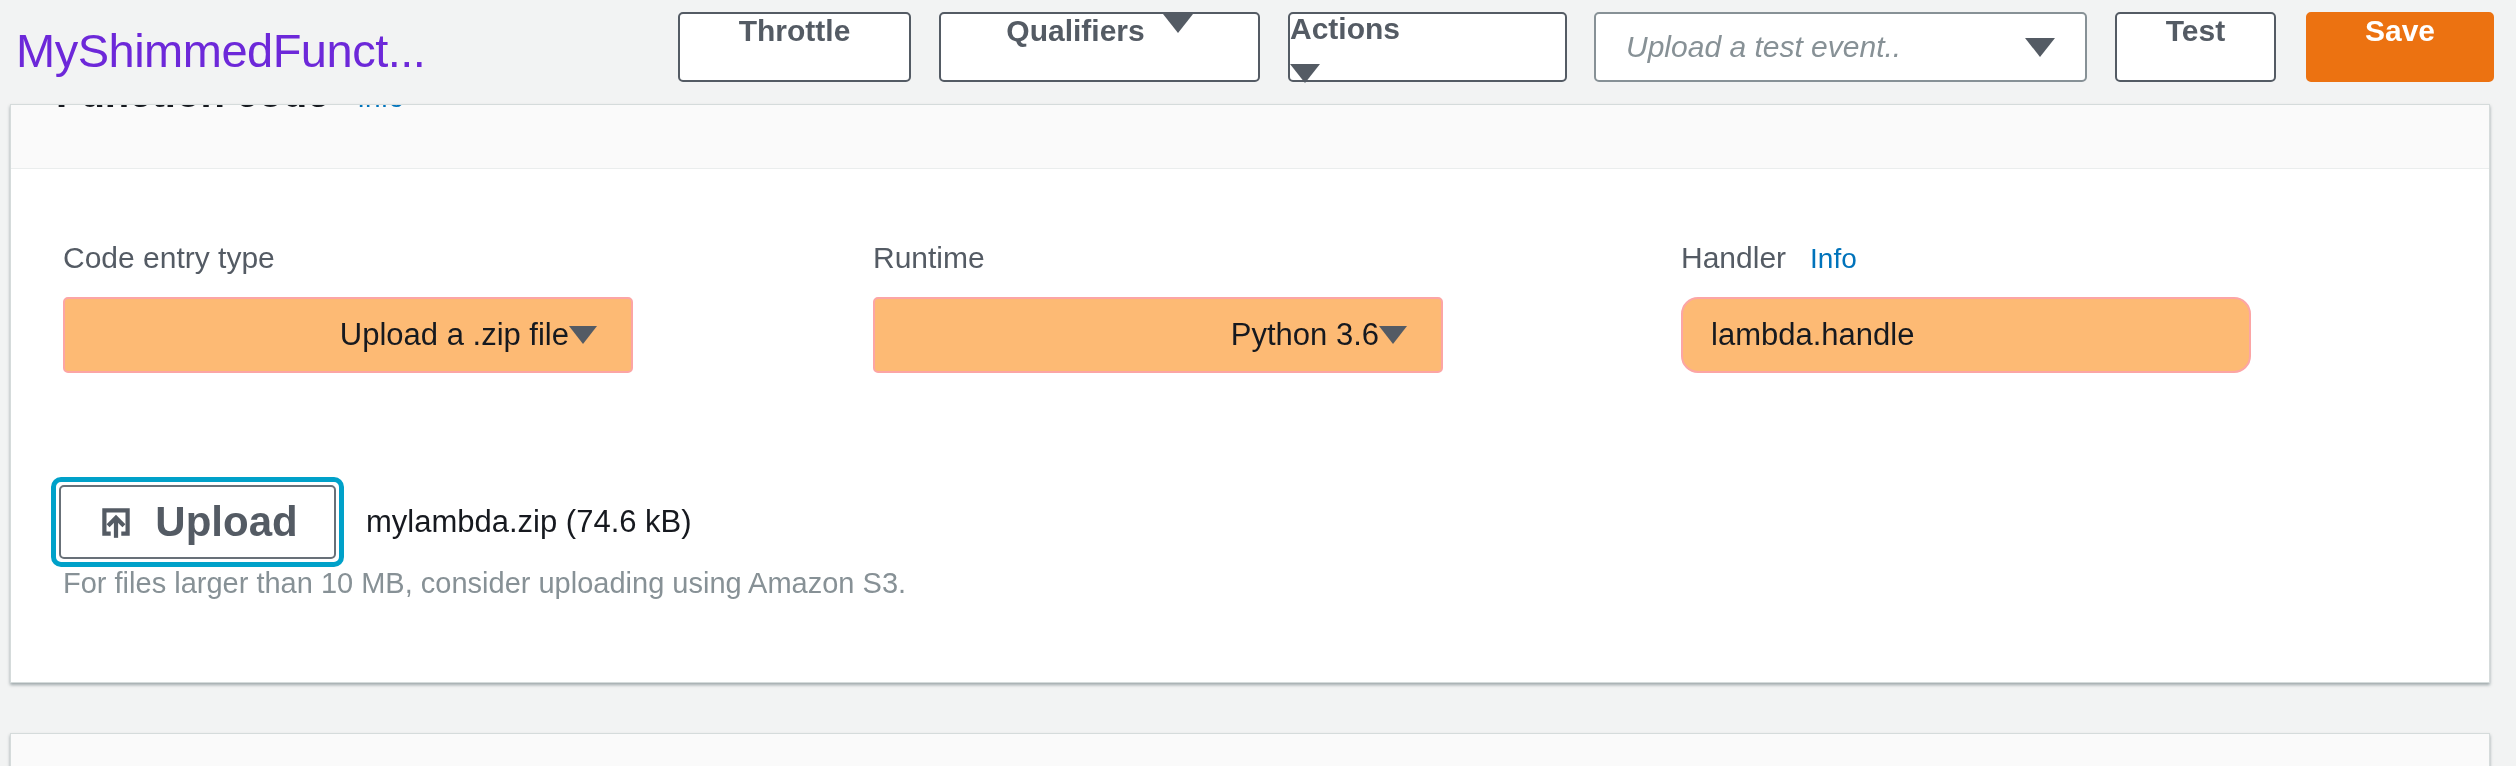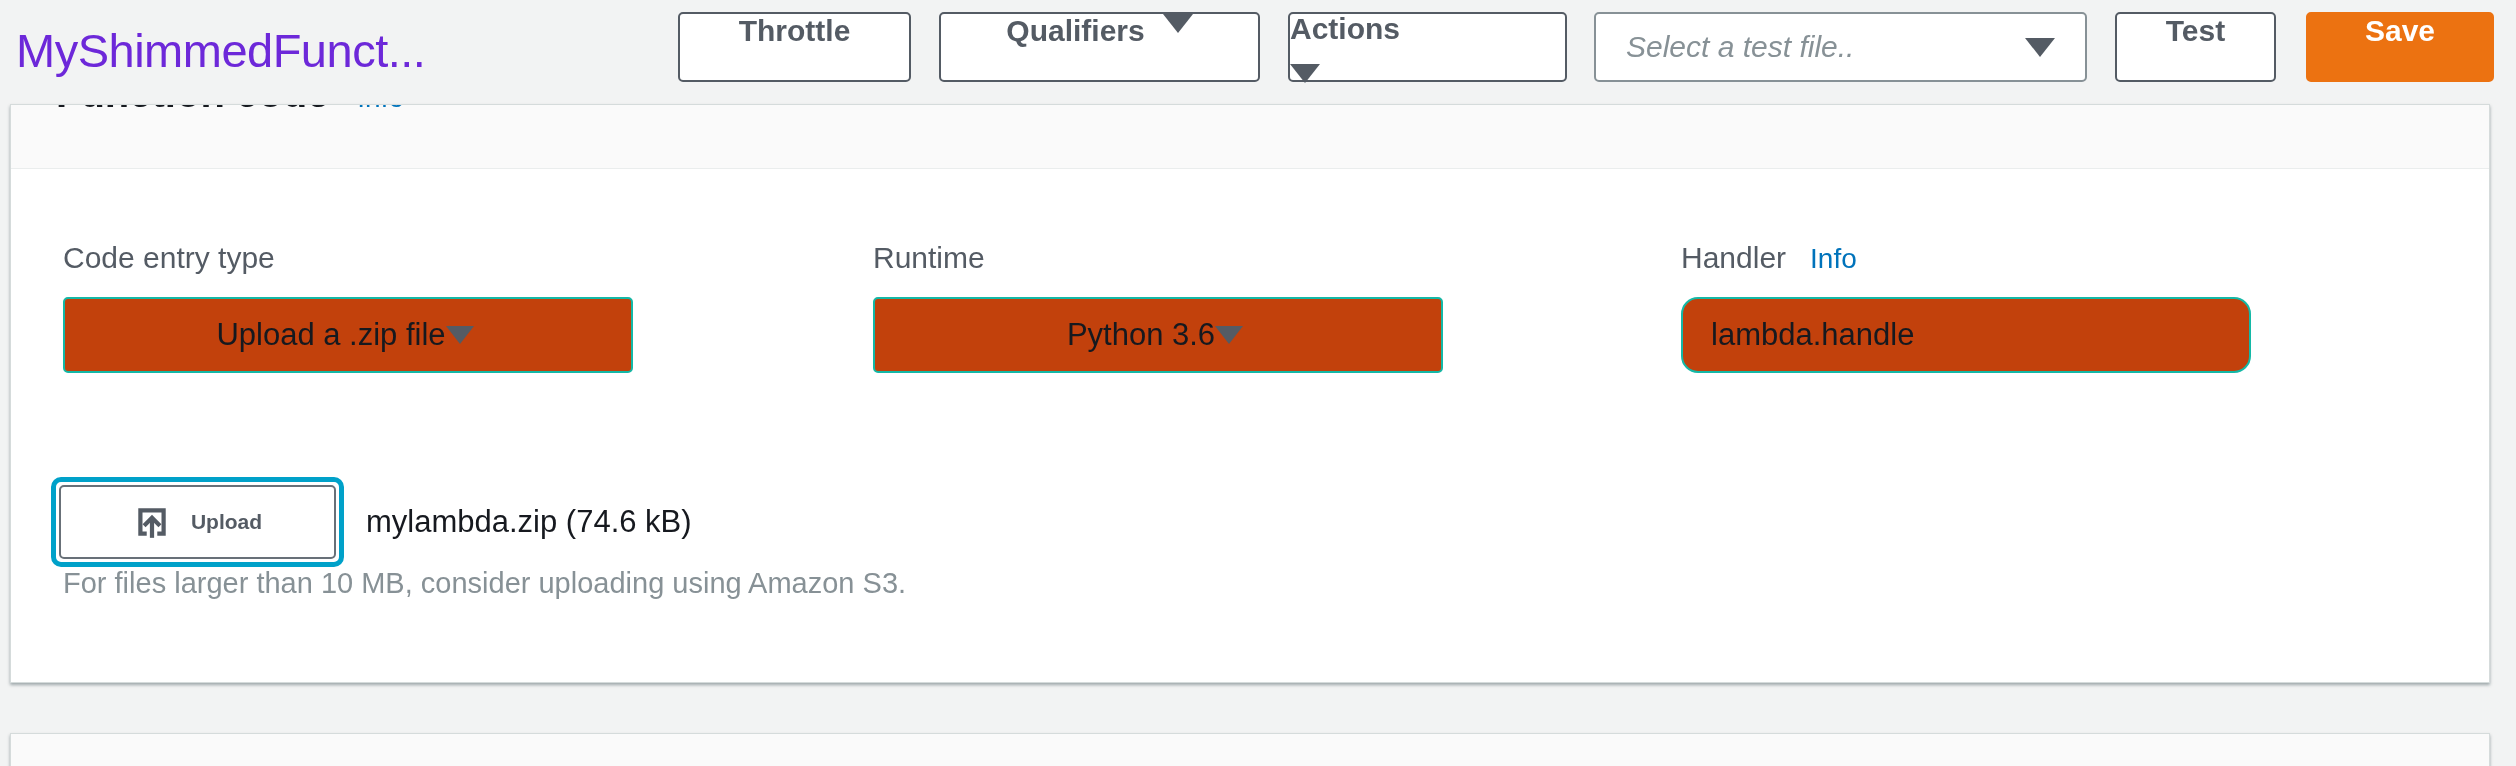--- a/index.html
+++ b/index.html
@@ -78,22 +78,22 @@
     position:absolute; font-size:30px; color:#545b64; white-space:nowrap;
     display:flex; align-items:baseline; gap:24px;
   }
   .lbl-code    { left:52px;   top:136px; }
   .lbl-runtime { left:862px;  top:136px;text-align:center; }
   .lbl-handler { left:1670px; top:136px; }
   .lbl-pkg     { left:52px;   top:328px; }
 
   .form-field {
     position:absolute; top:192px; width:570px; height:76px;
-    background:#c2410c; border:2px solid #14b8a6; border-radius:5px;
-    display:flex; align-items:center; justify-content:center;
+    background:#fdba74; border:2px solid #fca5a5; border-radius:5px;
+    display:flex; align-items:center; justify-content:flex-end;
     padding:0 34px 0 28px; font-size:31px; color:#16191f; cursor:pointer;
   }
   .ff-code    { left:52px; }
   .ff-runtime { left:862px; }
   .ff-handler {
     left:1670px; padding:8px 28px; cursor:text;
     font-family:Liberation Sans, sans-serif;
     border-radius:17px;
   }
   input.ff-handler {
@@ -106,21 +106,21 @@
   
   .upload-ring {
     position:absolute; left:40px; top:372px;
     border:5px solid #00a1c9; border-radius:10px; padding:3px;
     background:#ffffff; display:inline-block;
   }
   .upload-btn {
     width:277px; height:74px;
     border:2px solid #687078; border-radius:5px; background:#ffffff;
     display:flex; align-items:center; justify-content:center; gap:20px;
-    font-size:21px; font-weight:700; color:#545b64; cursor:pointer;
+    font-size:42px; font-weight:700; color:#545b64; cursor:pointer;
   }
   .upload-icon { width:38px; height:38px; flex:none; }
   .file-name {
     position:absolute; left:355px; top:372px; height:90px;
     display:flex; align-items:center;
     font-size:31px; color:#16191f; white-space:nowrap;
   }
   .helper-text {
     position:absolute; left:52px; top:462px;
     font-size:29px; color:#879196; white-space:nowrap;
@@ -140,21 +140,21 @@
     <span>Qualifiers</span>
     <span class="caret"></span>
   </button>
 
   <button class="hbtn btn-actions">
     <span>Actions</span>
     <span class="caret"></span>
   </button>
 
   <div class="test-event-select">
-    <span class="ph">Select a test file..</span>
+    <span class="ph">Upload a test event..</span>
     <span class="caret"></span>
   </div>
 
   <button class="hbtn btn-test">
     <span>Test</span>
   </button>
 
   <button class="hbtn btn-save">
     <span>Save</span>
   </button>

